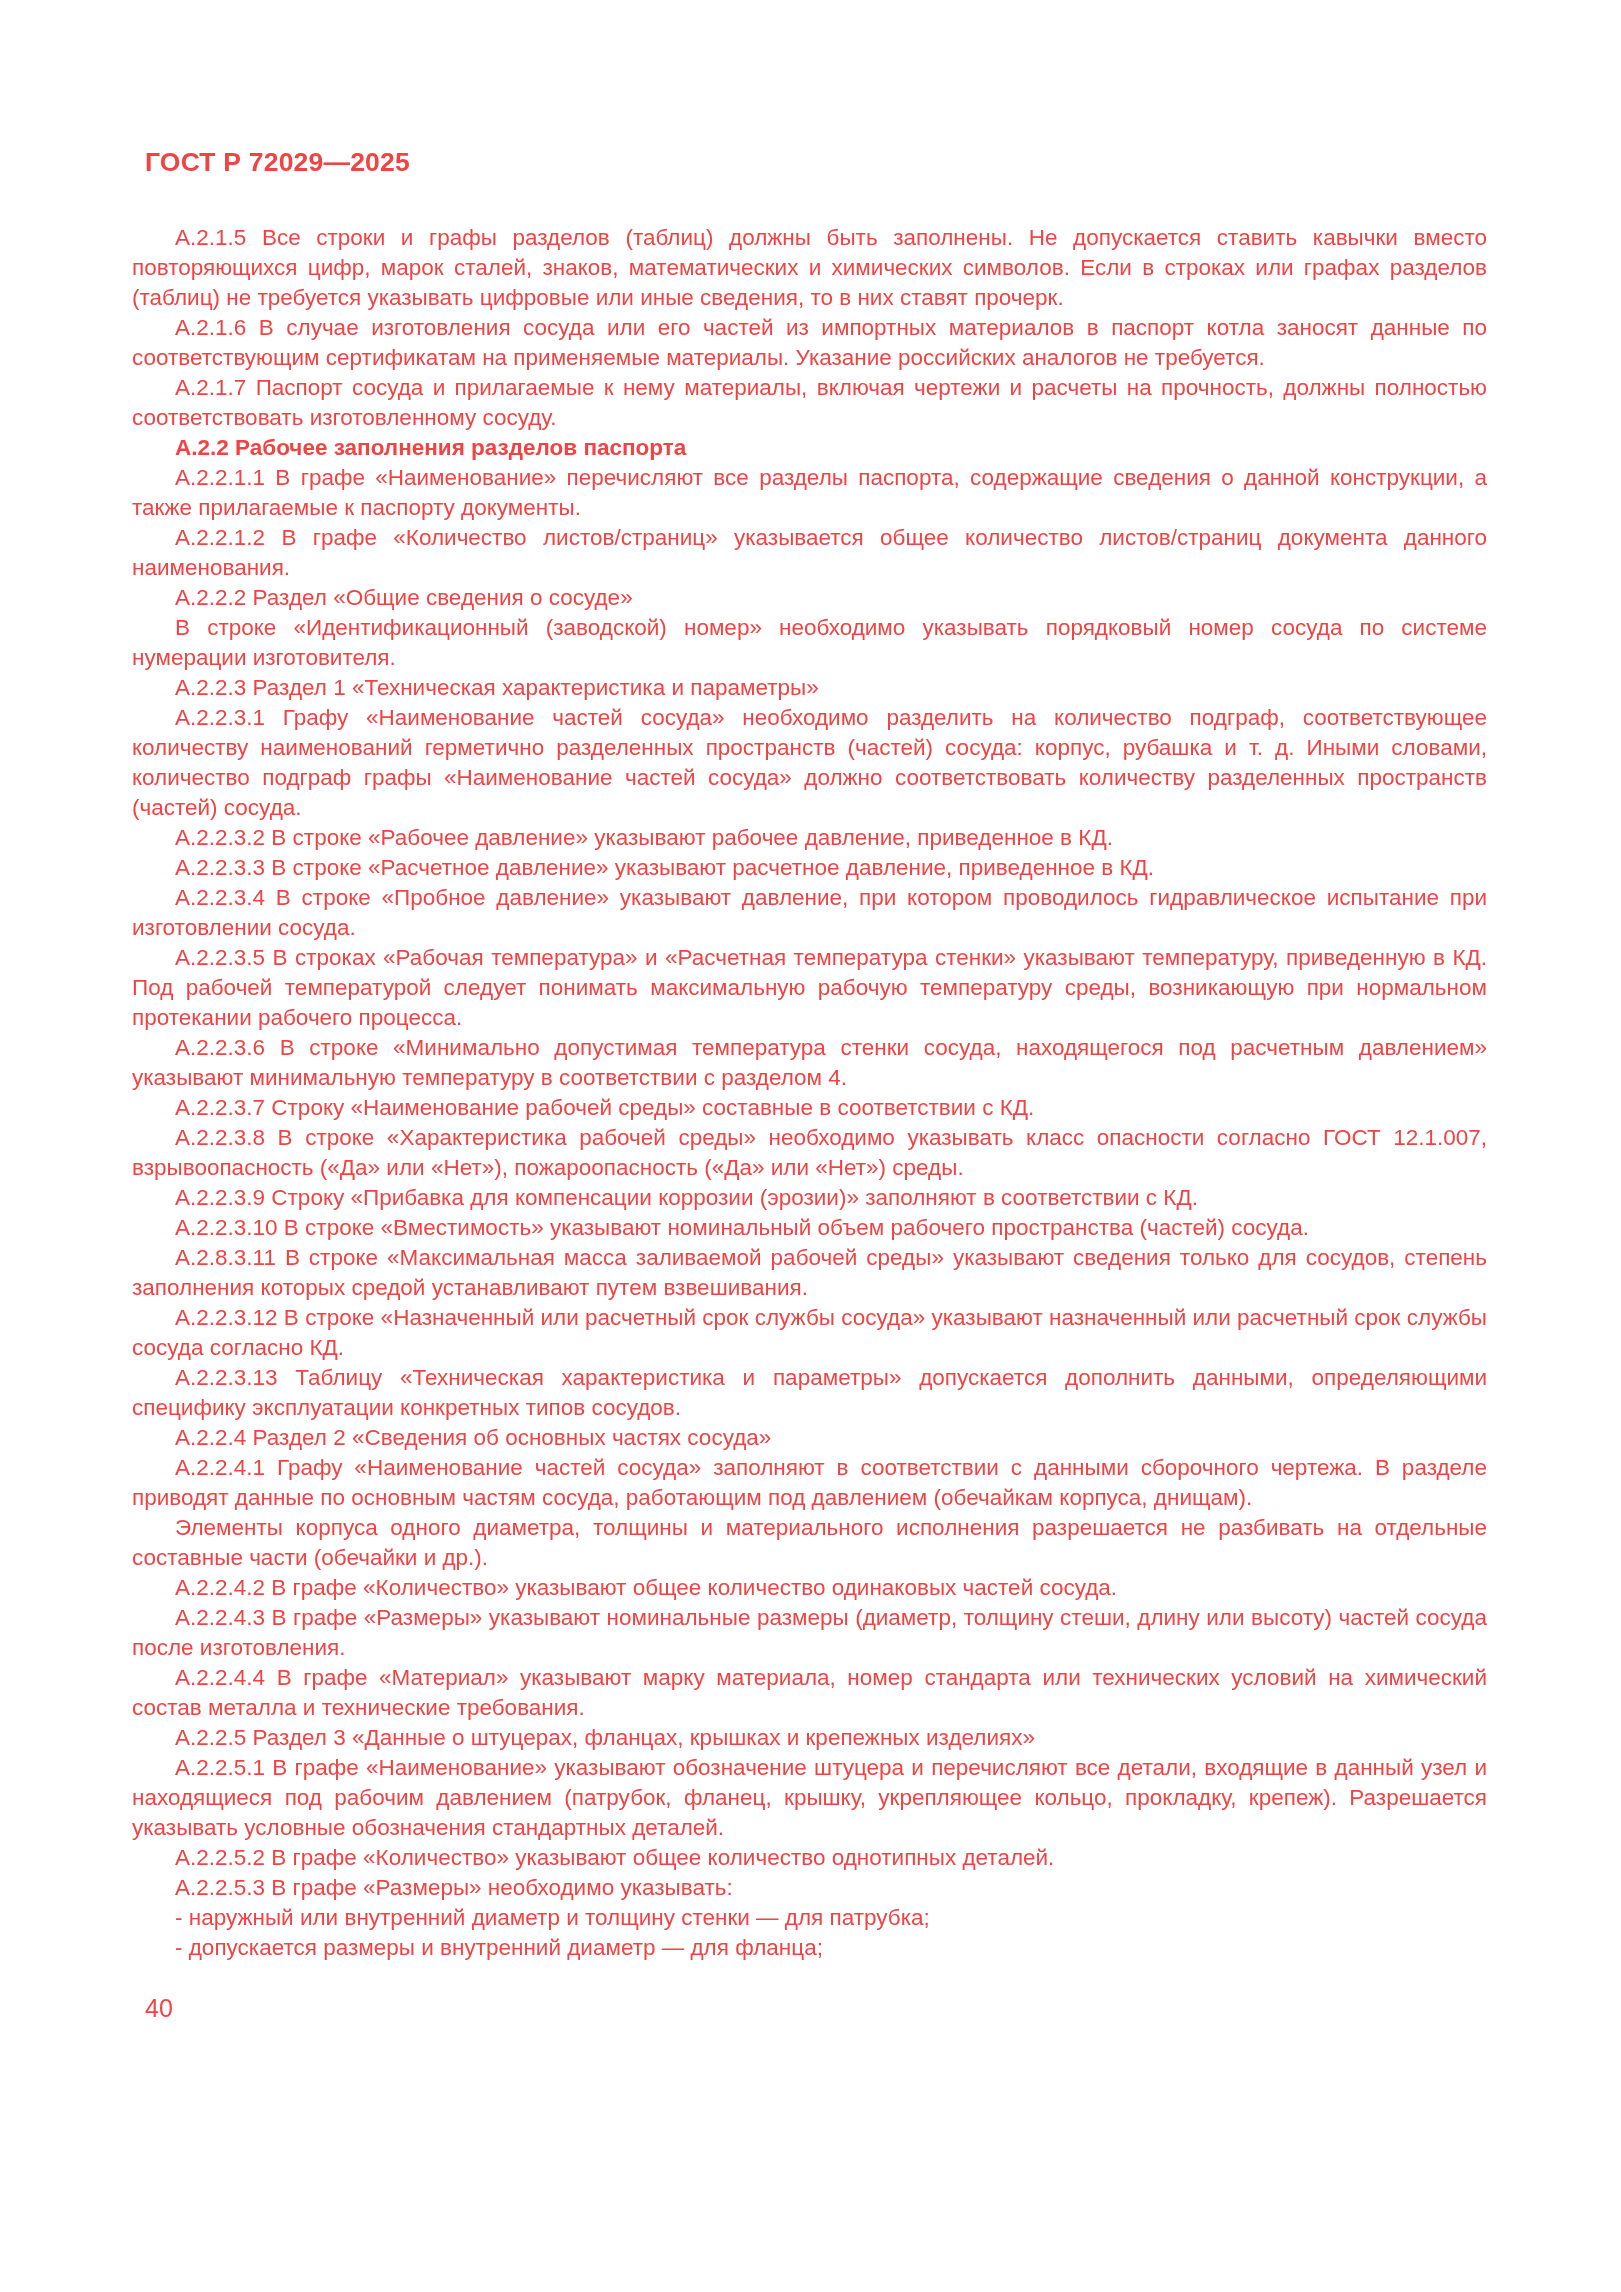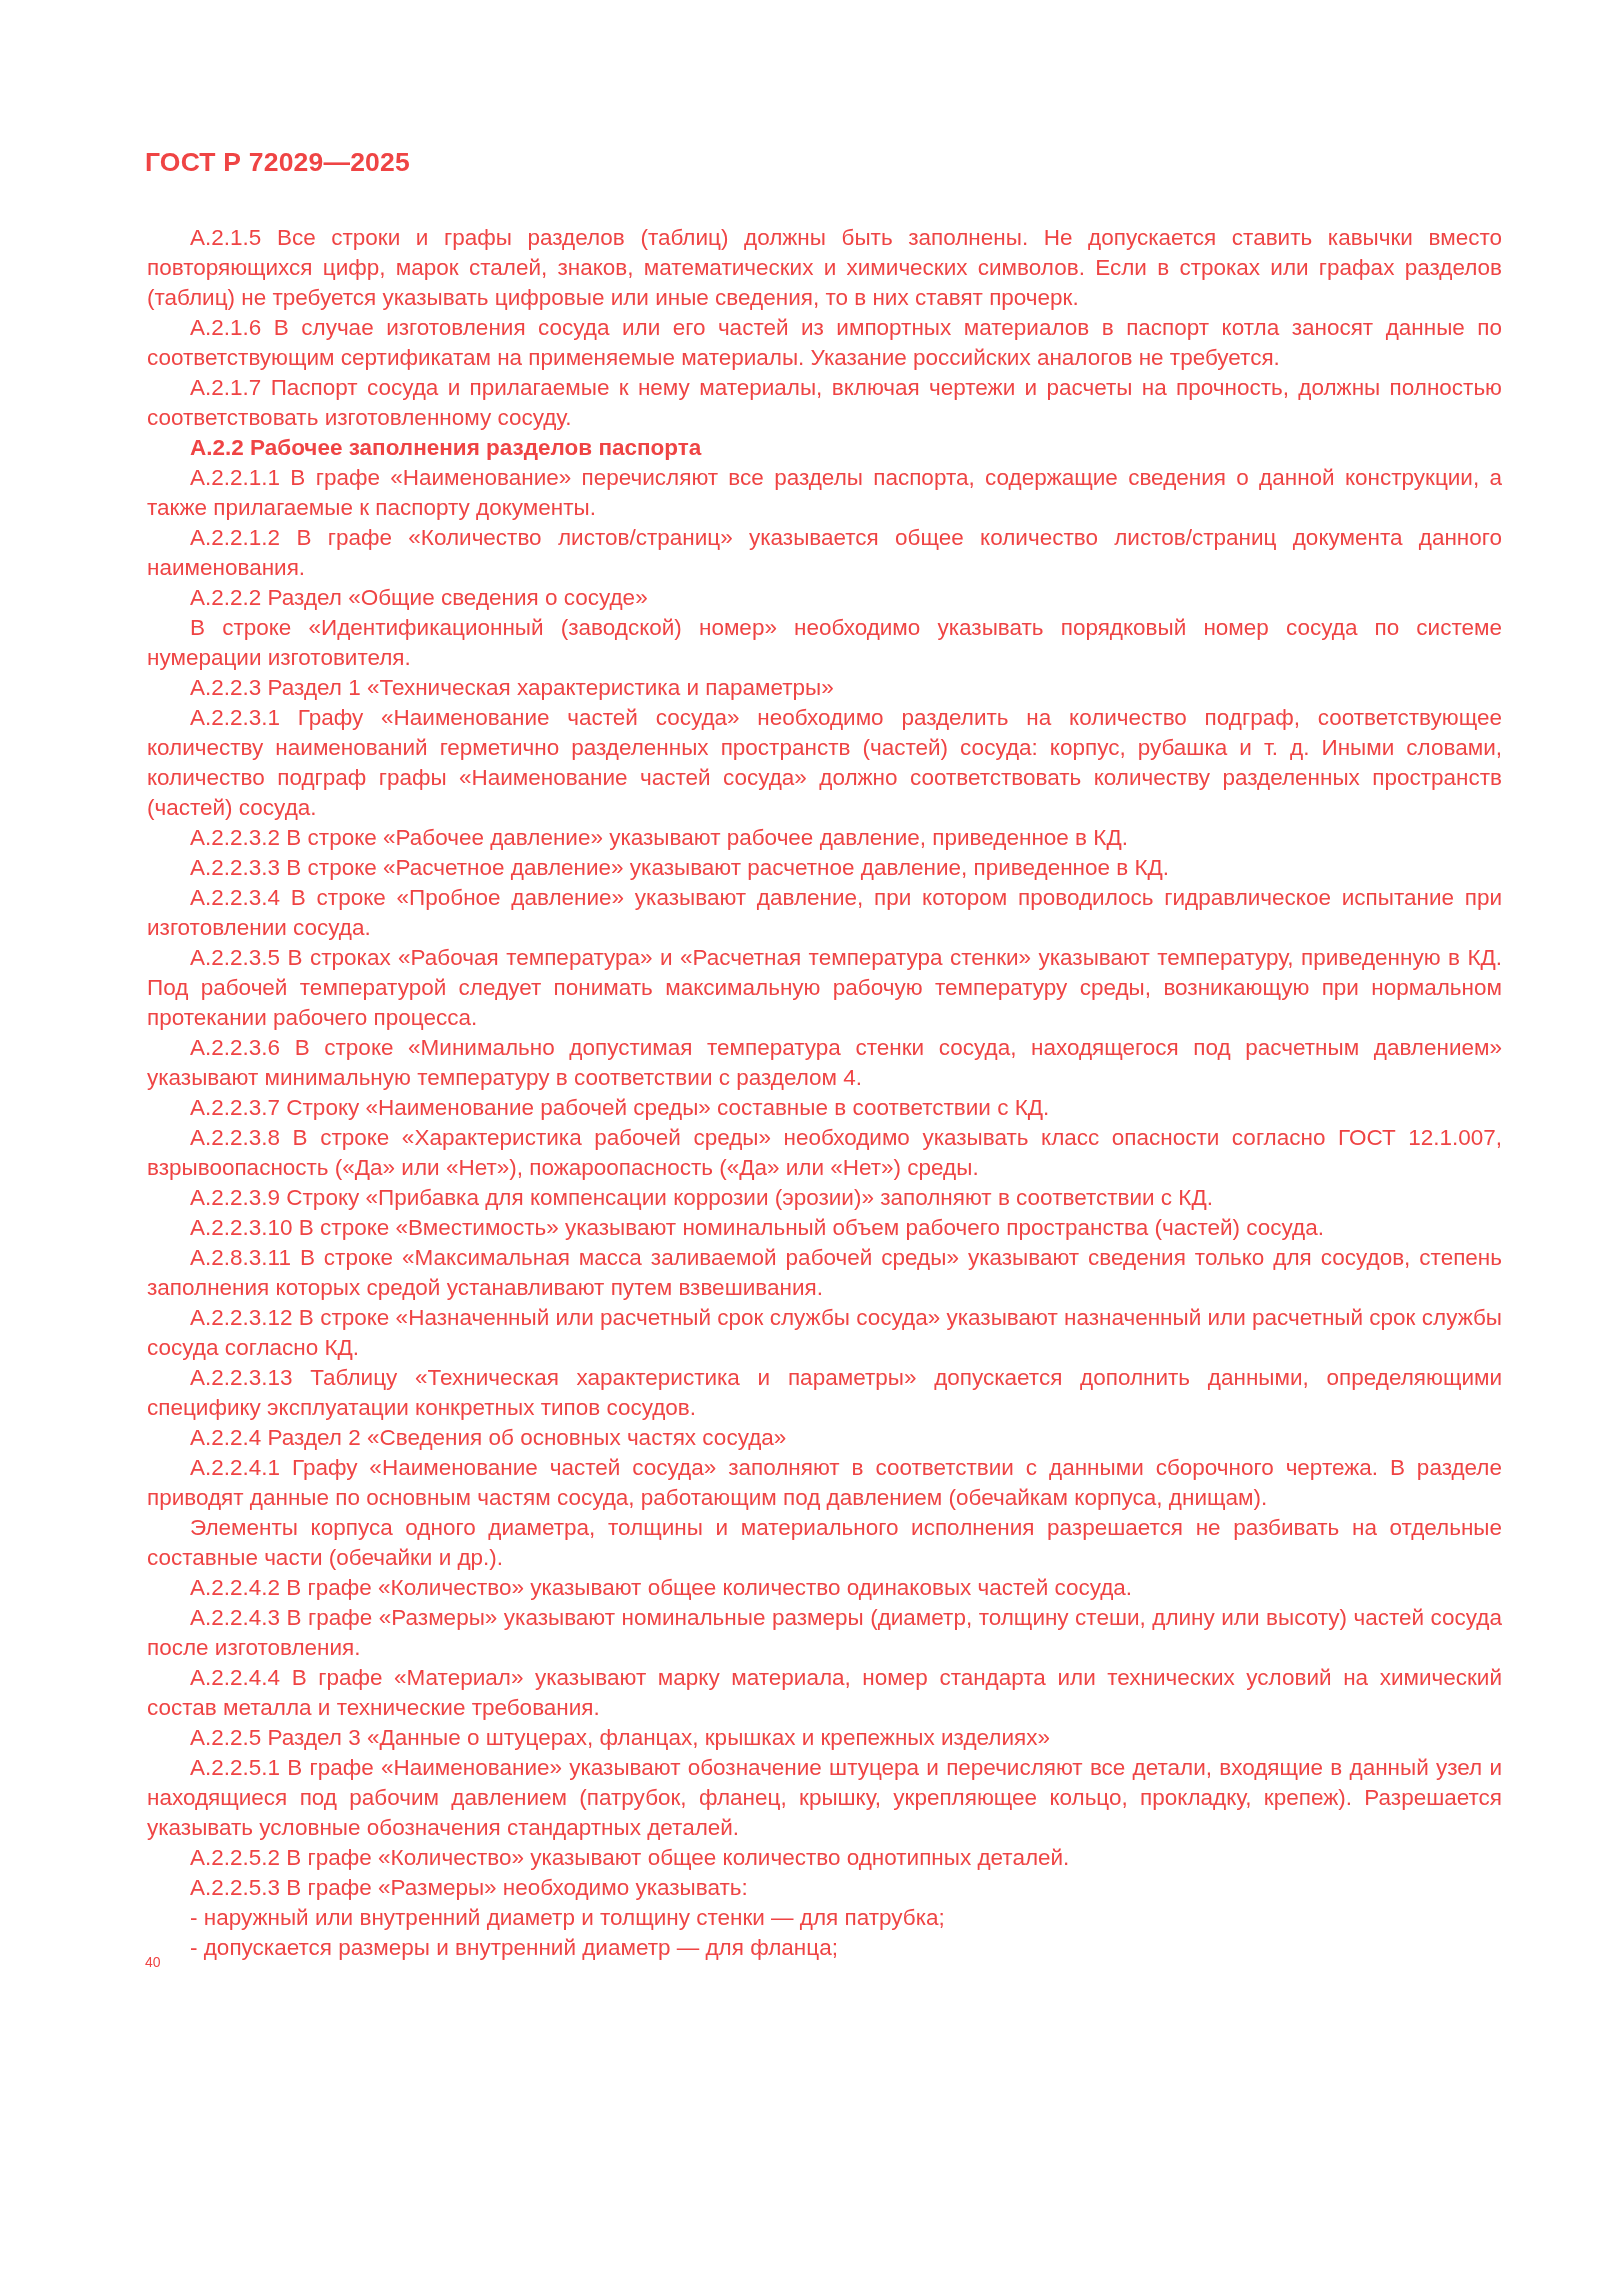--- a/index.html
+++ b/index.html
@@ -20,39 +20,39 @@
     position: absolute;
     left: 145px;
     top: 147px;
     font-size: 26.5px;
     font-weight: bold;
     letter-spacing: 0.2px;
     white-space: nowrap;
   }
   .doc-body {
     position: absolute;
-    left: 147px;
+    left: 132px;
     top: 223px;
     width: 1355px;
     font-size: 22.5px;
     line-height: 30px;
     text-align: justify;
   }
   .para {
     margin: 0;
     text-indent: 43px;
   }
   .para.bold {
     font-weight: bold;
   }
   .page-number {
     position: absolute;
     left: 145px;
-    top: 1954px;
-    font-size: 14px;
+    top: 1994px;
+    font-size: 25px;
   }
 </style>
 </head>
 <body>
 
 <div class="page">
   <div class="doc-header">ГОСТ Р 72029—2025</div>
 
   <div class="doc-body">
       <p class="para">А.2.1.5 Все строки и графы разделов (таблиц) должны быть заполнены. Не допускается ставить кавычки вместо повторяющихся цифр, марок сталей, знаков, математических и химических символов. Если в строках или графах разделов (таблиц) не требуется указывать цифровые или иные сведения, то в них ставят прочерк.</p>

